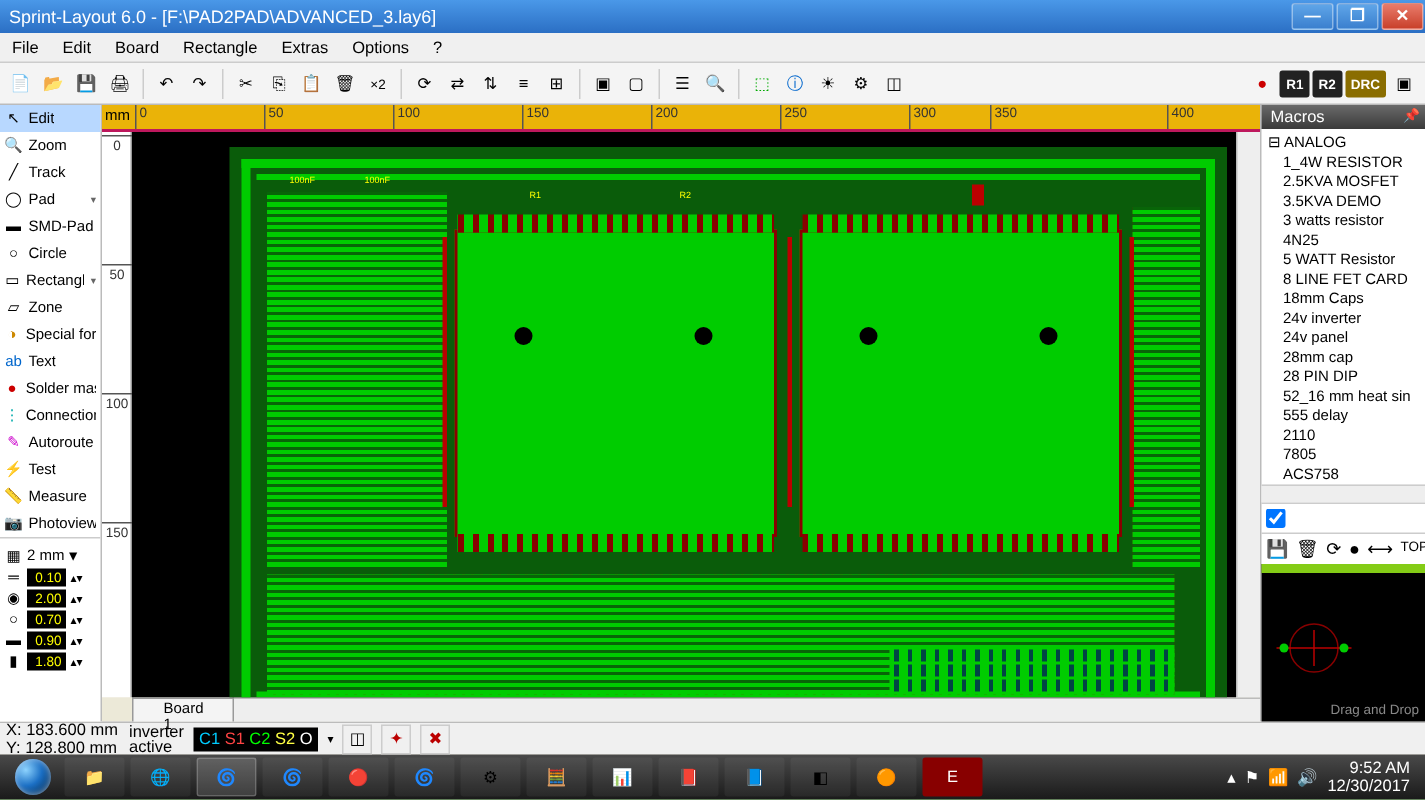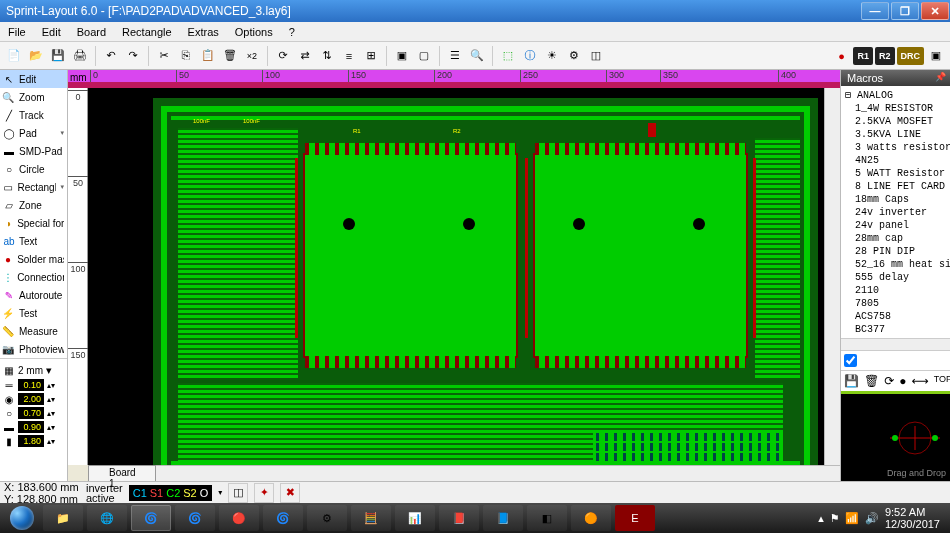--- a/index.html
+++ b/index.html
@@ -32,63 +32,63 @@
 .ltool.sel { background: #b8d8ff; }
 .ltico { width: 12px; height: 12px; display: inline-flex; align-items: center; justify-content: center; font-size: 10px; }
 .ltool span.lab { white-space: nowrap; overflow: hidden; font-size: 10px; }
 .ltool .drop { margin-left: auto; font-size: 7px; color: #666; }
 .lpsettings { border-top: 1px solid #ccc; padding: 3px; }
 .lpsettings .row { display: flex; align-items: center; gap: 3px; margin: 2px 0; }
 .valbox { background: #000; color: #ff0; font-size: 9px; padding: 1px 3px; width: 26px; text-align: right; }
 
 
 .canvas-wrap { flex: 1; display: flex; flex-direction: column; position: relative; }
-.ruler-h { height: 18px; background: #d946ef; border-bottom: 6px solid #be185d; position: relative; overflow: hidden; }
+.ruler-h { height: 18px; background: #eab308; border-bottom: 2px solid #be185d; position: relative; overflow: hidden; }
 .ruler-h .unit { position: absolute; left: 2px; top: 2px; font-size: 10px; }
 .ruler-h .tick { position: absolute; top: 0; font-size: 9px; color: #333; border-left: 1px solid #555; height: 18px; padding-left: 2px; }
 .canvas-row { flex: 1; display: flex; overflow: hidden; }
 .ruler-v { width: 20px; background: #fff; border-right: 1px solid #999; position: relative; }
 .ruler-v .tick { position: absolute; left: 0; font-size: 9px; color: #333; border-top: 1px solid #555; width: 20px; padding-top: 1px; text-align: center; }
 .pcb { flex: 1; background: #000; position: relative; overflow: hidden; }
 .scrollbar-v { width: 16px; background: #eee; border-left: 1px solid #bbb; }
 .scrollbar-h-wrap { height: 16px; display: flex; }
 .boardtab { width: 68px; background: #f4f4f4; border: 1px solid #999; border-bottom: none; font-size: 10px; padding: 1px 20px; margin-left: 20px; }
 .scrollbar-h { flex: 1; background: #eee; border-top: 1px solid #bbb; }
 
 
 .rightpanel { width: 110px; background: #fff; border-left: 1px solid #bbb; display: flex; flex-direction: column; }
 .rp-title { background: linear-gradient(#6a6a6a,#3a3a3a); color: #fff; font-size: 11px; padding: 2px 18px 2px 6px; position: relative; }
 .rp-title .pin { position: absolute; right: 3px; top: 2px; font-size: 9px; }
 .rp-tree { flex: 1; overflow: auto; padding: 2px; }
-.rp-tree .node { padding: 1px 2px 1px 12px; font-size: 10px; white-space: nowrap; cursor: default; font-family: Liberation Mono, monospace; }
+.rp-tree .node { padding: 1px 2px 1px 12px; font-size: 10px; white-space: nowrap; cursor: default; }
 .rp-tree .root { padding-left: 2px; }
 .rp-tree .root::before { content: "⊟ "; }
 .rp-sc { height: 12px; background: #eee; border-top: 1px solid #ccc; }
 .rp-add { display: flex; align-items: center; gap: 3px; padding: 3px; border-top: 1px solid #ccc; font-size: 10px; }
 .rp-icons { display: flex; gap: 5px; padding: 3px; border-top: 1px solid #ccc; justify-content: space-around; }
 .rp-icons span { font-size: 12px; }
-.rp-preview { height: 90px; background: #000; border-top: 3px solid #84cc16; position: relative; display: flex; align-items: center; justify-content: flex-end; }
+.rp-preview { height: 105px; background: #000; border-top: 6px solid #84cc16; position: relative; display: flex; align-items: center; justify-content: flex-start; }
 .rp-preview .dnd { position: absolute; bottom: 3px; right: 4px; color: #888; font-size: 9px; }
 
 
 .status { height: 22px; background: #f0f0f0; border-top: 1px solid #bbb; display: flex; align-items: center; padding: 0 4px; font-size: 10px; gap: 6px; }
 .status .coords { width: 76px; }
 .status .vis { display: flex; flex-direction: column; font-size: 9px; line-height: 10px; }
 .layerbox { background: #000; padding: 2px 4px; display: flex; gap: 3px; align-items: center; font-size: 9px; }
 .layerbox span.on { }
 .mdico { width: 20px; height: 20px; border: 1px solid #ccc; display: inline-flex; align-items: center; justify-content: center; }
 
 
 .taskbar { height: 30px; background: linear-gradient(#4a4a4a,#1a1a1a); display: flex; align-items: center; padding: 0 4px; gap: 2px; }
 .start { width: 36px; height: 28px; display: flex; align-items: center; justify-content: center; }
 .start-orb { width: 24px; height: 24px; border-radius: 50%; background: radial-gradient(circle at 30% 30%, #8ed4ff, #1b6fc4 45%, #0a3a6a 80%); box-shadow: inset 0 0 4px rgba(255,255,255,.6); position: relative; }
 .tbapp { width: 40px; height: 26px; border-radius: 2px; display: flex; align-items: center; justify-content: center; background: rgba(255,255,255,.05); margin: 0 1px; }
 .tbapp.active { background: rgba(255,255,255,.15); box-shadow: inset 0 0 0 1px rgba(255,255,255,.2); }
 .tray { margin-left: auto; display: flex; align-items: center; gap: 6px; color: #fff; font-size: 10px; padding-right: 6px; }
-.tray .clock { text-align: left; line-height: 12px; }
+.tray .clock { text-align: right; line-height: 12px; }
 
 
 .board { position: absolute; left: 65px; top: 10px; width: 665px; height: 385px; background: #0a5c0a; }
 .big-rect { position: absolute; background: #0c0; border: 2px solid #800; }
 .pad-hole { position: absolute; width: 12px; height: 12px; background: #000; border-radius: 50%; }
 .trace { position: absolute; background: #0c0; }
 .red-trace { position: absolute; background: #b00; }
 .smd-row { position: absolute; height: 12px; background: repeating-linear-gradient(90deg, #800 0 4px, #0c0 4px 10px); }
 .via-row { position: absolute; height: 8px; background: repeating-linear-gradient(90deg, #0c0 0 3px, #044 3px 6px, #0c0 6px 9px); }
 .complex { position: absolute; background: repeating-linear-gradient(0deg, #0c0 0 3px, #086508 3px 5px), repeating-linear-gradient(90deg, transparent 0 4px, rgba(150,0,0,.5) 4px 6px); }
@@ -335,21 +335,21 @@
   <div class="rightpanel">
     <div class="rp-title">
       <span>Macros</span>
       <span class="pin">📌</span>
     </div>
     <div class="rp-tree">
       <div class="node root">ANALOG</div>
       <div id="macro-list">
           <div class="node">1_4W RESISTOR</div>
           <div class="node">2.5KVA MOSFET</div>
-          <div class="node">3.5KVA LINE</div>
+          <div class="node">3.5KVA DEMO</div>
           <div class="node">3 watts resistor</div>
           <div class="node">4N25</div>
           <div class="node">5 WATT Resistor</div>
           <div class="node">8 LINE FET CARD</div>
           <div class="node">18mm Caps</div>
           <div class="node">24v inverter</div>
           <div class="node">24v panel</div>
           <div class="node">28mm cap</div>
           <div class="node">28 PIN DIP</div>
           <div class="node">52_16 mm heat sin</div>

